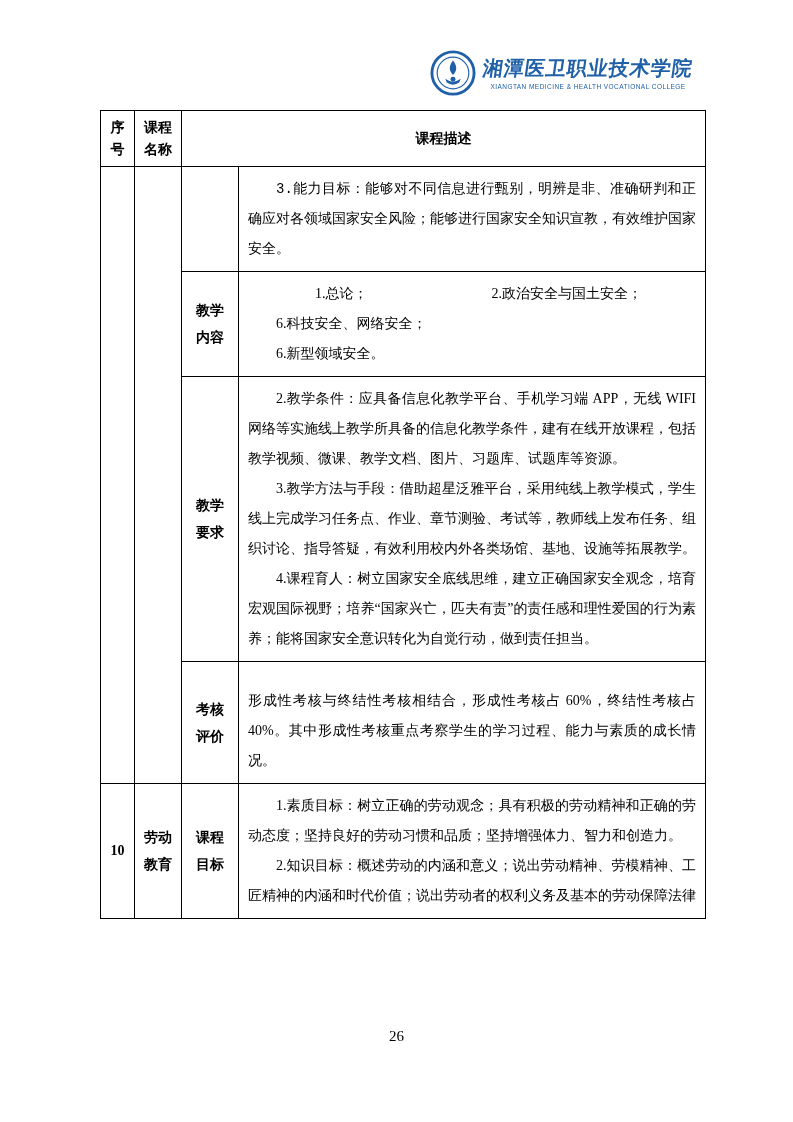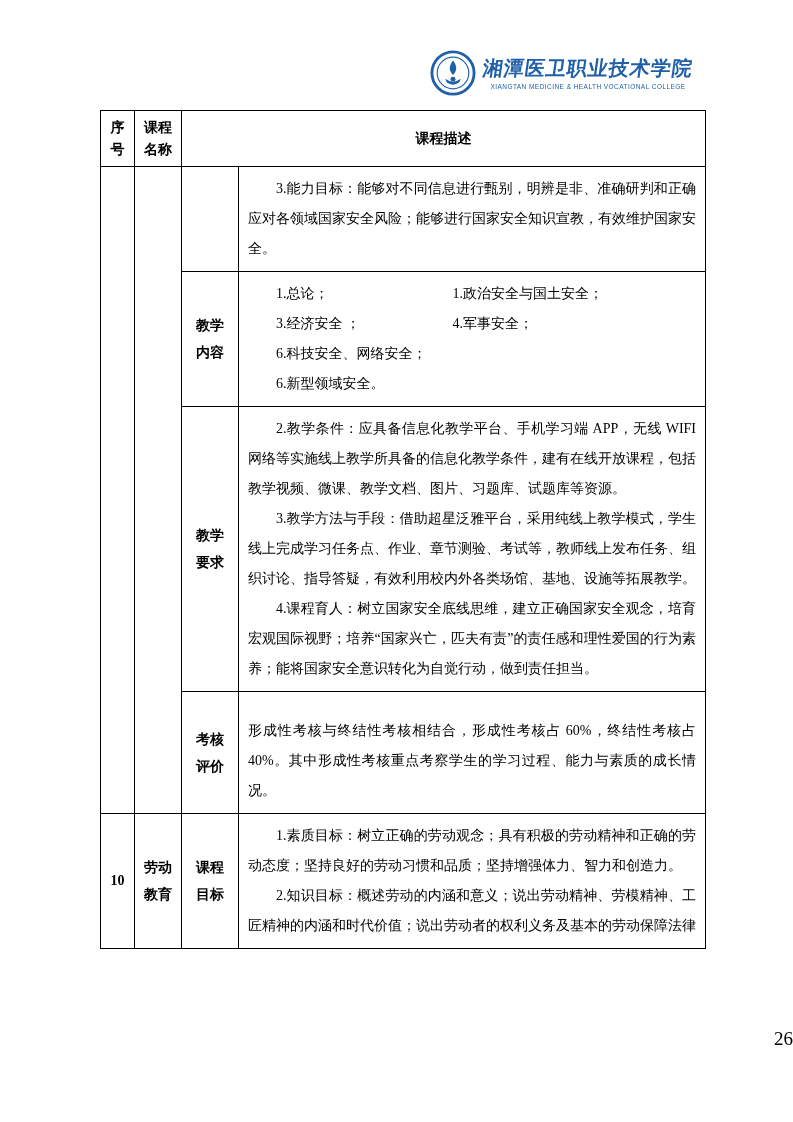--- a/index.html
+++ b/index.html
@@ -72,45 +72,45 @@
   .head-cell { height: 56px; line-height: 22px; }
   .vlabel { line-height: 27px; }
   .content {
     padding: 7px 9px;
     line-height: 30px;
     text-align: justify;
   }
   .para { margin: 0; text-indent: 2em; }
   .noindent { text-indent: 0; margin-top: 17px; }
   .pair-row { display: flex; padding-left: 2em; }
-  .pair-left { flex: 0 0 42%; }
+  .pair-left { flex: 0 0 42%; margin-left: 39px; }
   .pair-right { flex: 1 1 auto; }
   .full-row { padding-left: 2em; }
 
   
   .g-h-no   { grid-column: 1; grid-row: 1; }
   .g-h-name { grid-column: 2; grid-row: 1; }
   .g-h-desc { grid-column: 3 / 5; grid-row: 1; text-align: right; }
   .g-no-empty   { grid-column: 1; grid-row: 2 / 6; }
   .g-name-empty { grid-column: 2; grid-row: 2 / 6; }
-  .g-lA { grid-column: 3; grid-row: 2; } .g-cA { grid-column: 4; grid-row: 2; }
+  .g-lA { grid-column: 3; grid-row: 2; } .g-cA { grid-column: 4; grid-row: 2; font-family: Liberation Mono, monospace; }
   .g-lB { grid-column: 3; grid-row: 3; } .g-cB { grid-column: 4; grid-row: 3; }
   .g-lC { grid-column: 3; grid-row: 4; } .g-cC { grid-column: 4; grid-row: 4; }
   .g-lD { grid-column: 3; grid-row: 5; } .g-cD { grid-column: 4; grid-row: 5; }
   .g-no10  { grid-column: 1; grid-row: 6; }
   .g-name10{ grid-column: 2; grid-row: 6; }
   .g-lE { grid-column: 3; grid-row: 6; } .g-cE { grid-column: 4; grid-row: 6; }
 
   .page-num {
     position: absolute;
     top: 1028px;
     left: 0;
     width: 100%;
-    text-align: right;
-    font-size: 19px;
+    text-align: center;
+    font-size: 15px;
   }
 </style>
 </head>
 <body>
 
 <div class="page">
 
   <div class="logo">
     <svg class="emblem" viewBox="0 0 48 48" aria-hidden="true">
       <circle cx="24" cy="24" r="22" fill="#ffffff" stroke="#2060a8" stroke-width="3"></circle>
@@ -147,25 +147,21 @@
       <p class="para">3.能力目标：能够对不同信息进行甄别，明辨是非、准确研判和正确应对各领域国家安全风险；能够进行国家安全知识宣教，有效维护国家安全。</p>
     </div>
 
     <div class="cell center-col bold vlabel g-lB">
       <span>教学</span>
       <span>内容</span>
     </div>
     <div class="cell content g-cB">
       <div class="pair-row">
         <span class="pair-left">1.总论；</span>
-        <span class="pair-right">1.政治安全与国土安全；</span>
-      </div>
-      <div class="pair-row">
-        <span class="pair-left">3.经济安全 ；</span>
-        <span class="pair-right">4.军事安全；</span>
+        <span class="pair-right">2.政治安全与国土安全；</span>
       </div>
       <div class="pair-row">
         <span class="pair-right">6.科技安全、网络安全；</span>
       </div>
       <div class="full-row">6.新型领域安全。</div>
     </div>
 
     <div class="cell center-col bold vlabel g-lC">
       <span>教学</span>
       <span>要求</span>

